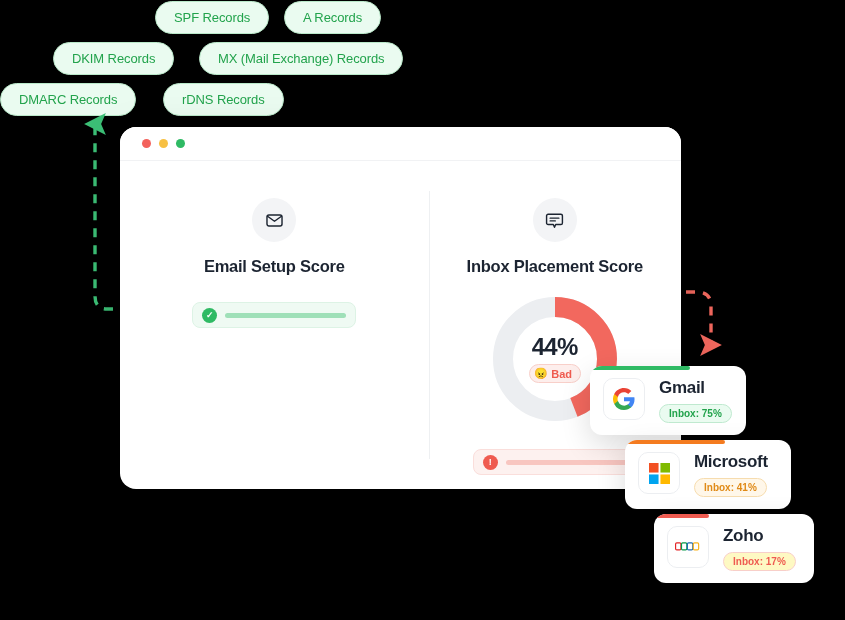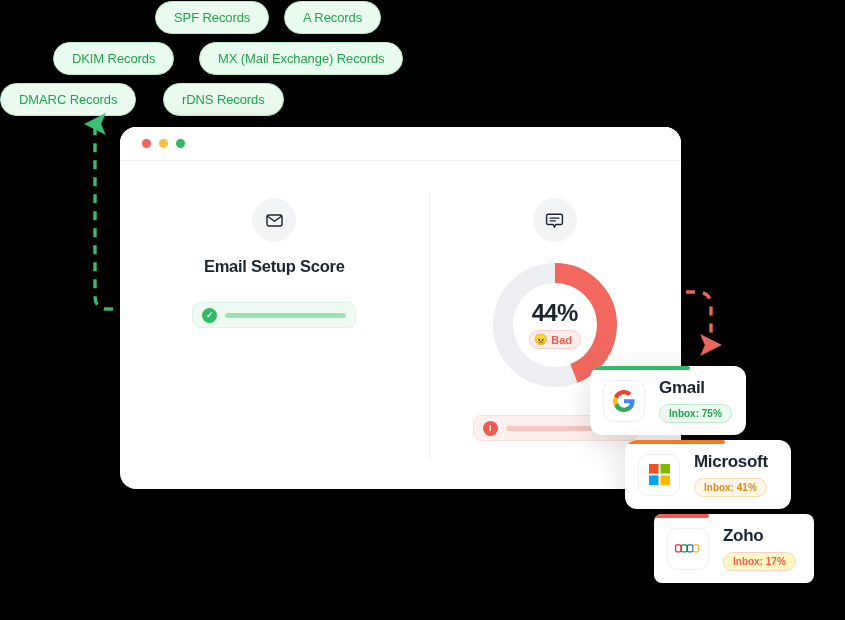--- a/index.html
+++ b/index.html
@@ -178,21 +178,21 @@
   .bar-track.good { background: #9fe0b8; }
   .bar-track.bad  { background: #f8c6c0; }
 
   
   .provider-card {
     position: absolute;
     background: #ffffff;
     border-radius: 12px;
     box-shadow: 0 10px 30px rgba(0,0,0,0.14);
     display: flex;
-    align-items: center;
+    align-items: flex-start;
     padding: 12px 16px 12px 13px;
     gap: 14px;
     overflow: hidden;
   }
   .provider-card .accent {
     position: absolute;
     left: 0; top: 0;
     height: 4px;
     border-radius: 2px;
   }
@@ -223,21 +223,21 @@
     font-size: 10px;
     font-weight: 600;
     white-space: nowrap;
   }
   .inbox-badge.green  { background: #eafbf0; border: 1px solid #bfe9cf; color: #22a34c; }
   .inbox-badge.orange { background: #fff7e9; border: 1px solid #f6dcae; color: #e08a17; }
   .inbox-badge.red    { background: #fef9c3; border: 1px solid #f8cfc9; color: #ef5b50; }
 
   #card-gmail     { left: 590px; top: 366px; width: 156px; }
   #card-microsoft { left: 625px; top: 440px; width: 166px; }
-  #card-zoho      { left: 654px; top: 514px; width: 160px; border-radius: 8px; }
+  #card-zoho      { left: 654px; top: 514px; width: 160px; }
   #card-gmail .accent     { width: 100px; background: #2fba64; }
   #card-microsoft .accent { width: 100px; background: #f47b20; }
   #card-zoho .accent      { width: 55px;  background: #ef5b50; }
 </style>
 </head>
 <body>
 
 <div id="stage">
 
   <div id="pill-spf" class="pill">SPF Records</div>
@@ -287,20 +287,21 @@
       </div>
 
       <div class="score-panel right">
         <div class="icon-circle">
           <svg width="19" height="19" viewBox="0 0 24 24" fill="none" stroke="#1c2431" stroke-width="1.8" stroke-linecap="round" stroke-linejoin="round">
             <path d="M4,4 H20 A2,2 0 0 1 22,6 V15 A2,2 0 0 1 20,17 H13.5 L12,20.5 L10.5,17 H4 A2,2 0 0 1 2,15 V6 A2,2 0 0 1 4,4 Z"></path>
             <path d="M6.5,9 H17.5"></path>
             <path d="M6.5,12.5 H13"></path>
           </svg>
         </div>
+        <div class="panel-title">Inbox Placement Score</div>
 
         <div class="donut-wrap">
           <svg width="128" height="128" viewBox="0 0 128 128">
             <circle cx="64" cy="64" r="52" fill="none" stroke="#eceef1" stroke-width="20"></circle>
             <circle id="arc-placement" cx="64" cy="64" r="52" fill="none" stroke="#f2685e" stroke-width="20" stroke-linecap="butt" transform="rotate(-90 64 64)" stroke-dasharray="143.75927982826894 182.96635614506957"></circle>
           </svg>
           <div class="donut-center">
             <div class="donut-value">44%</div>
             <div class="donut-badge bad">
               <span class="emoji">😠</span>

